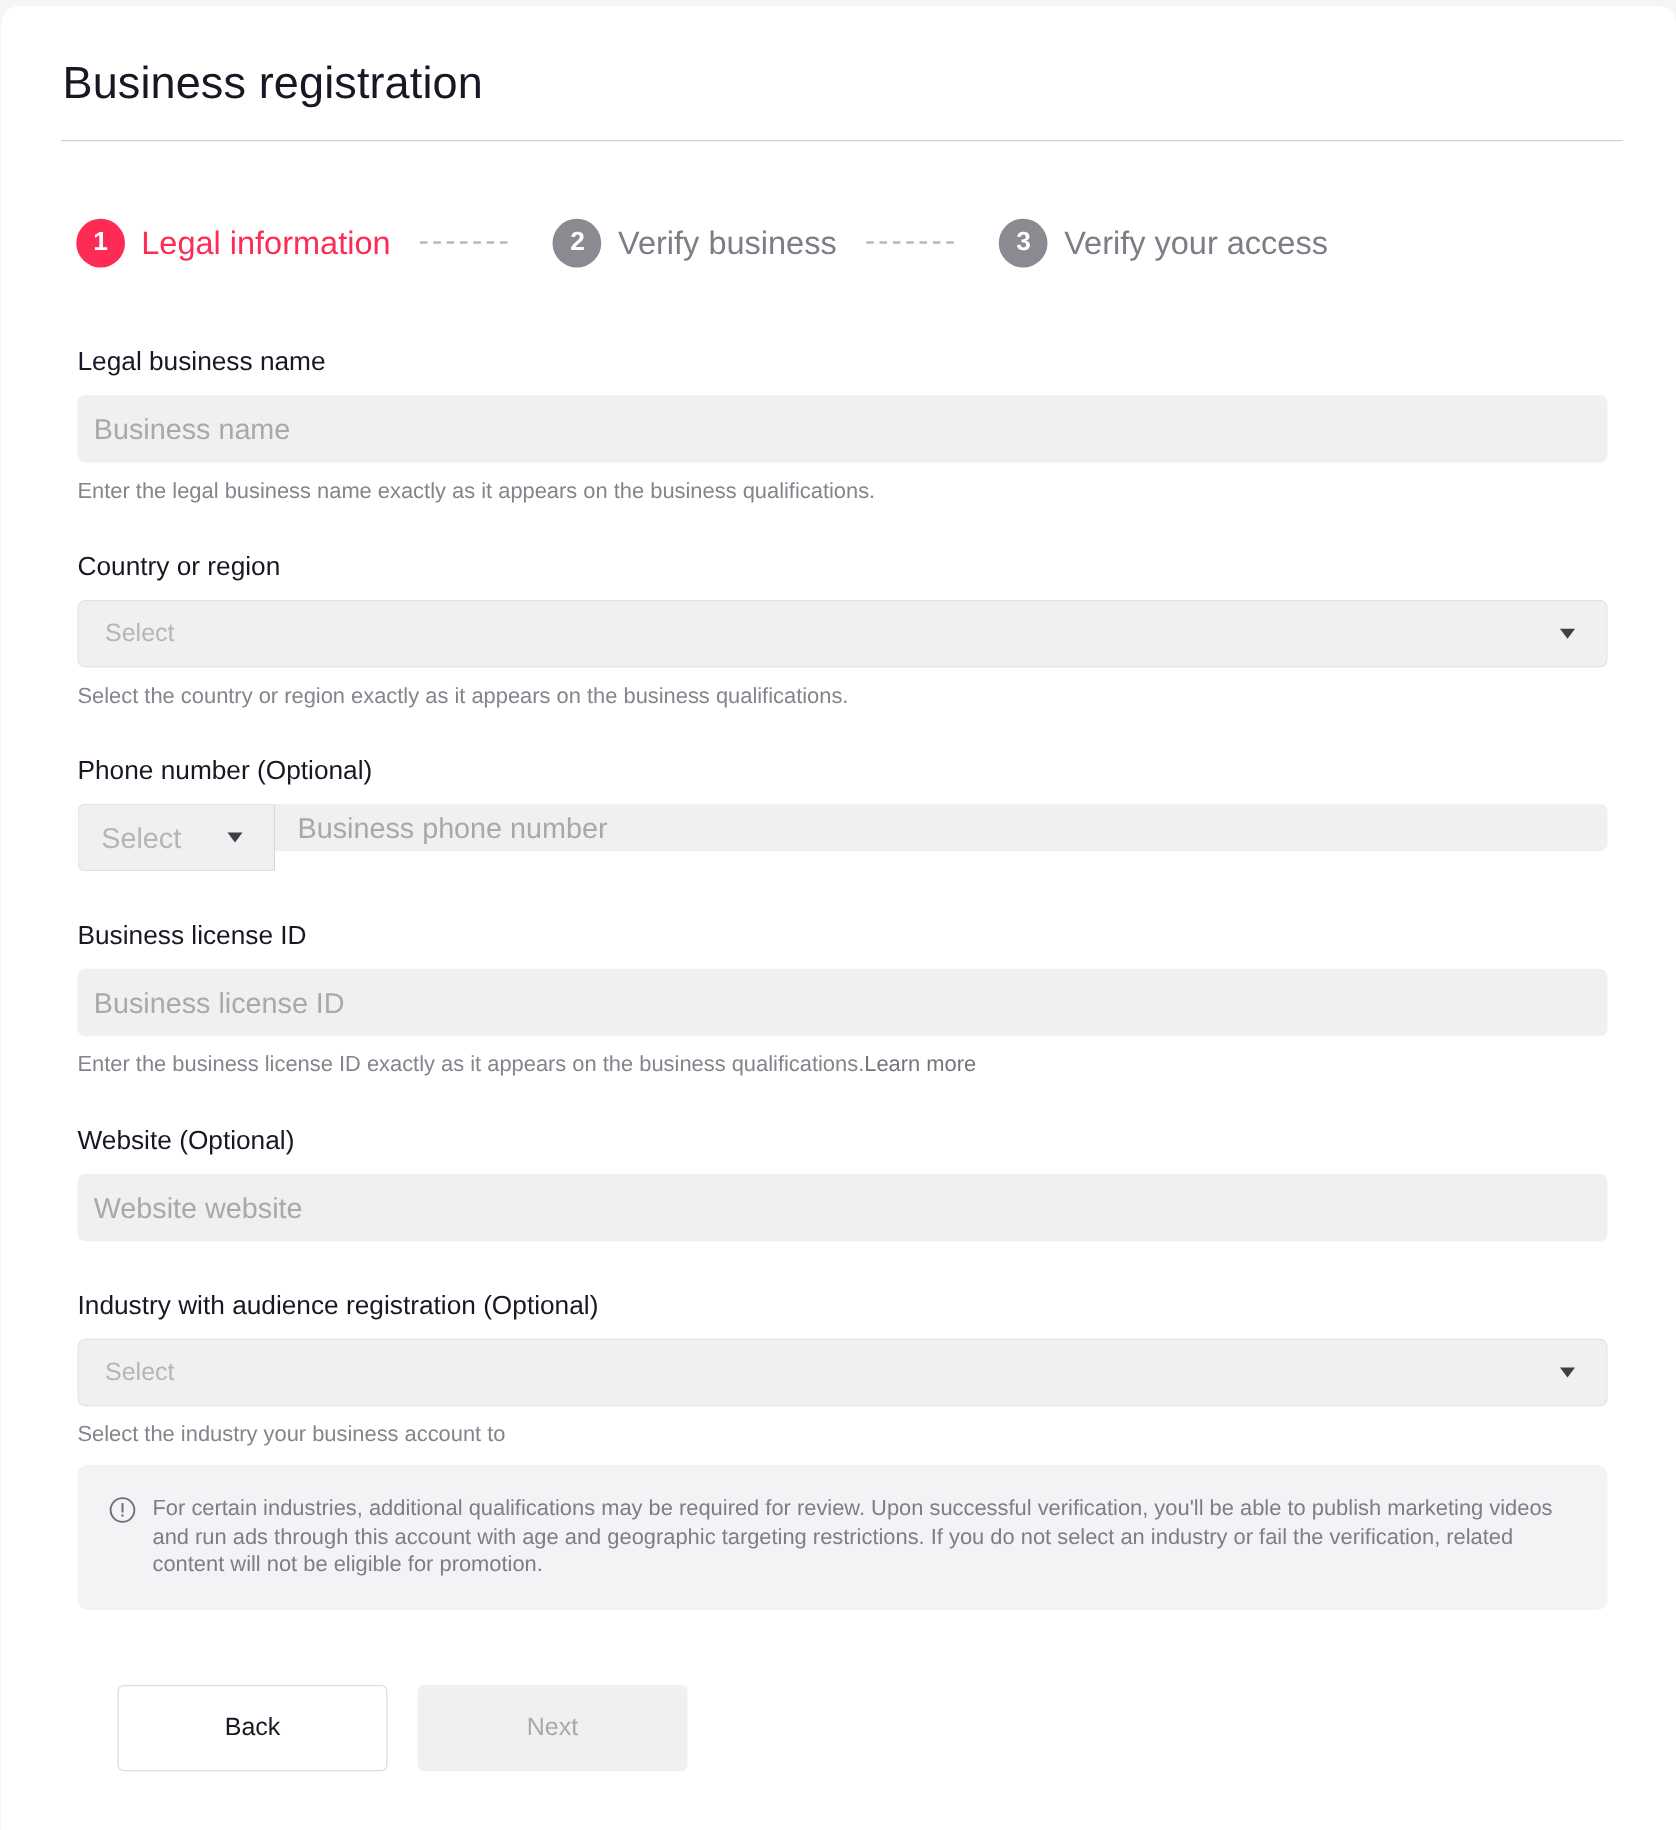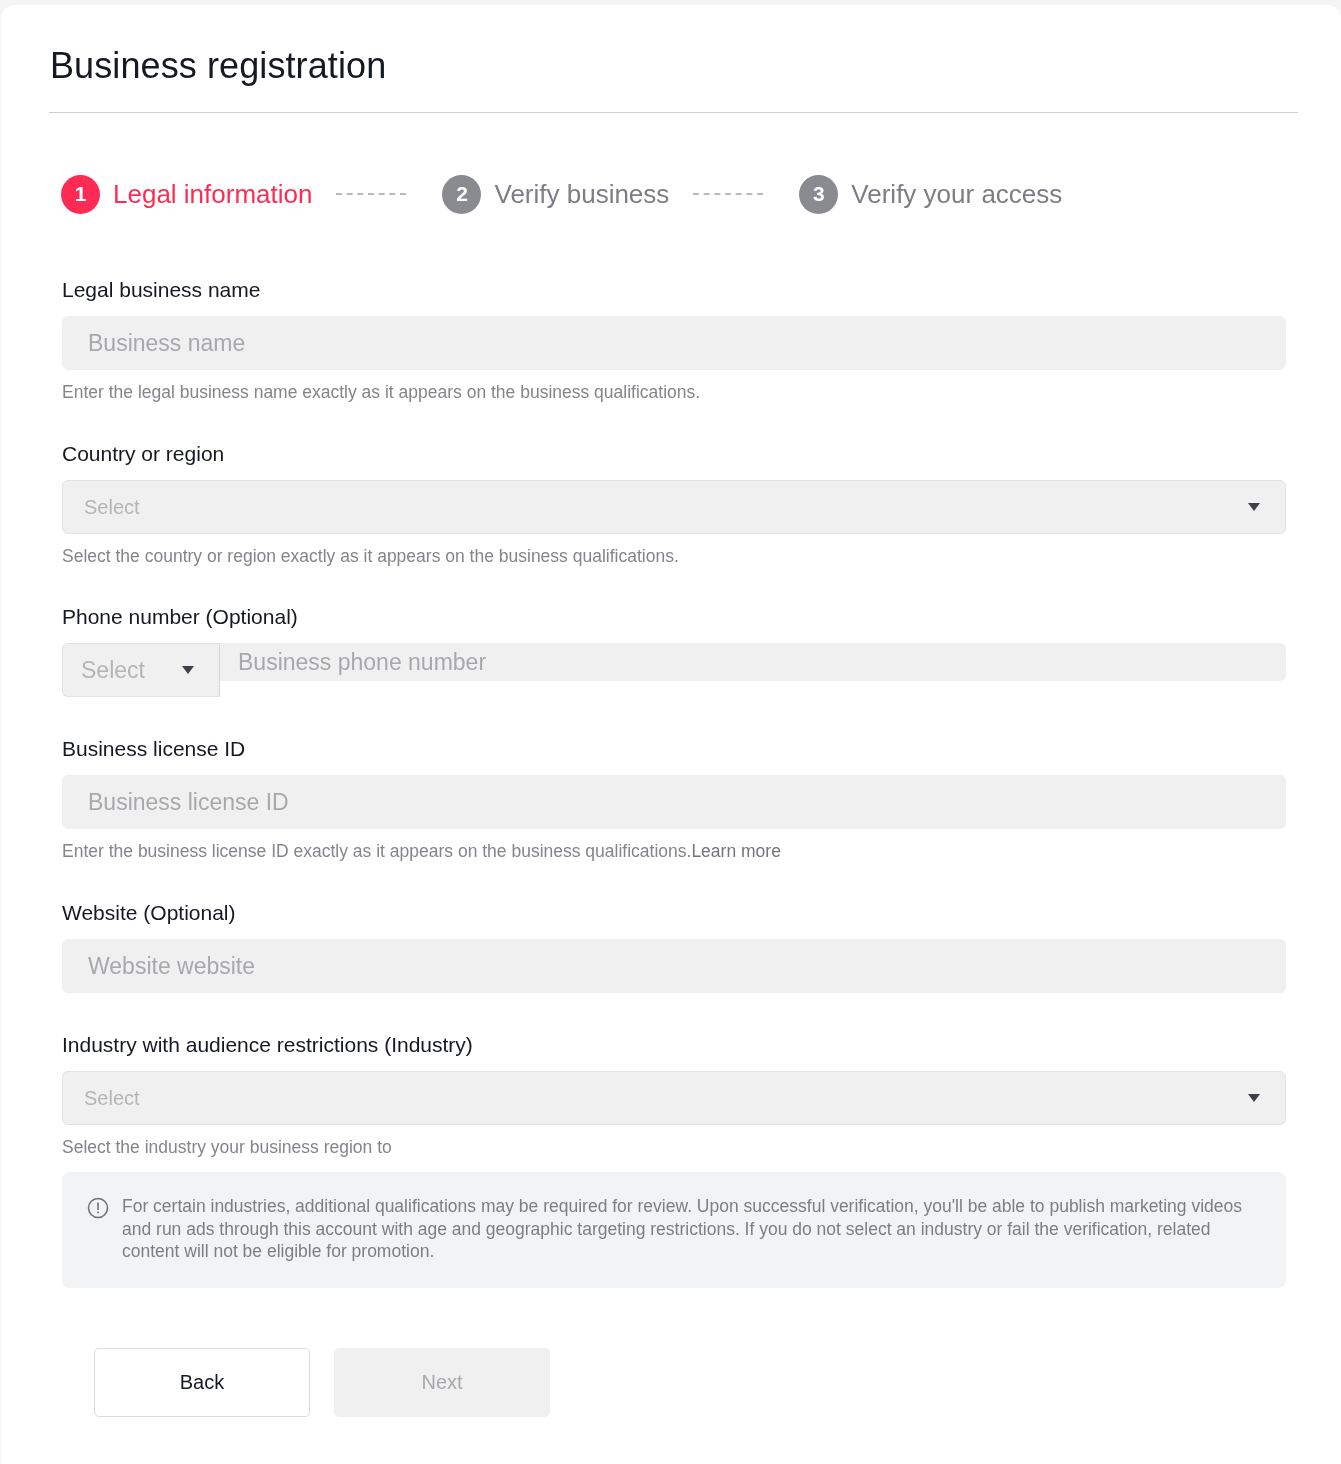--- a/index.html
+++ b/index.html
@@ -89,21 +89,21 @@
       line-height: 26px;
     }
     .input-box {
       margin-top: 13px;
       height: 54px;
       background: #f0f0f0;
       border-radius: 6px;
       border: 1px solid #f0f0f0;
       display: flex;
       align-items: center;
-      padding-left: 25px;
+      padding-left: 12px;
       font-size: 23px;
       color: #a8a8ad;
       position: relative;
     }
     .select-box {
       margin-top: 13px;
       height: 54px;
       background: #f0f0f0;
       border-radius: 6px;
       border: 1px solid #e3e3e3;
@@ -277,26 +277,26 @@
   </div>
 
   <div class="field" style="top:895px;">
     <div class="field-label">Website (Optional)</div>
     <div class="input-box">
       <span>Website website</span>
     </div>
   </div>
 
   <div class="field" style="top:1027px;">
-    <div class="field-label">Industry with audience restrictions (Industry)</div>
+    <div class="field-label">Industry with audience registration (Optional)</div>
     <div class="select-box">
       <span>Select</span>
       <span class="caret"></span>
     </div>
-    <div class="helper">Select the industry your business region to</div>
+    <div class="helper">Select the industry your business account to</div>
   </div>
 
   <div class="notice">
     <svg class="info-icon" viewBox="0 0 22 22">
       <circle cx="11" cy="11" r="9.5" fill="none" stroke="#6f7077" stroke-width="1.5"></circle>
       <rect x="10.2" y="5.5" width="1.6" height="7.5" fill="#6f7077"></rect>
       <rect x="10.2" y="14.5" width="1.6" height="1.8" fill="#6f7077"></rect>
     </svg>
     <div>For certain industries, additional qualifications may be required for review. Upon successful verification, you'll be able to publish marketing videos and run ads through this account with age and geographic targeting restrictions. If you do not select an industry or fail the verification, related content will not be eligible for promotion.</div>
   </div>

